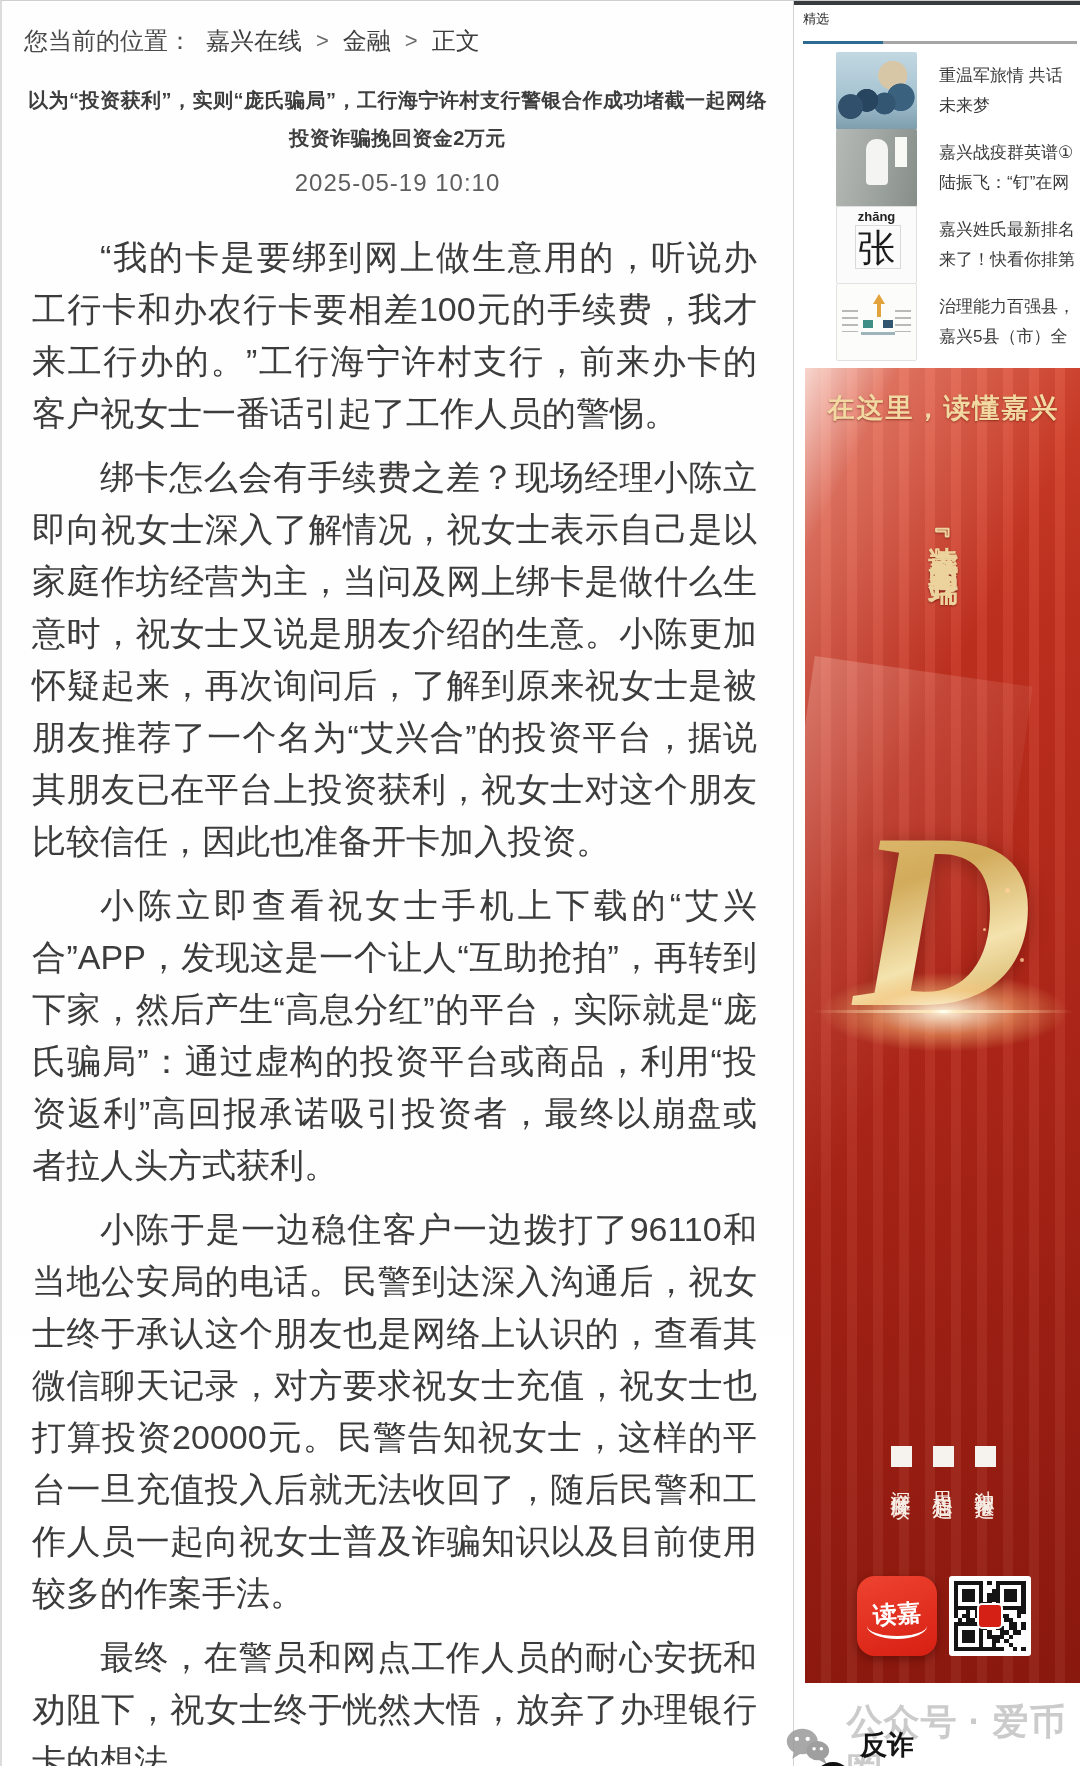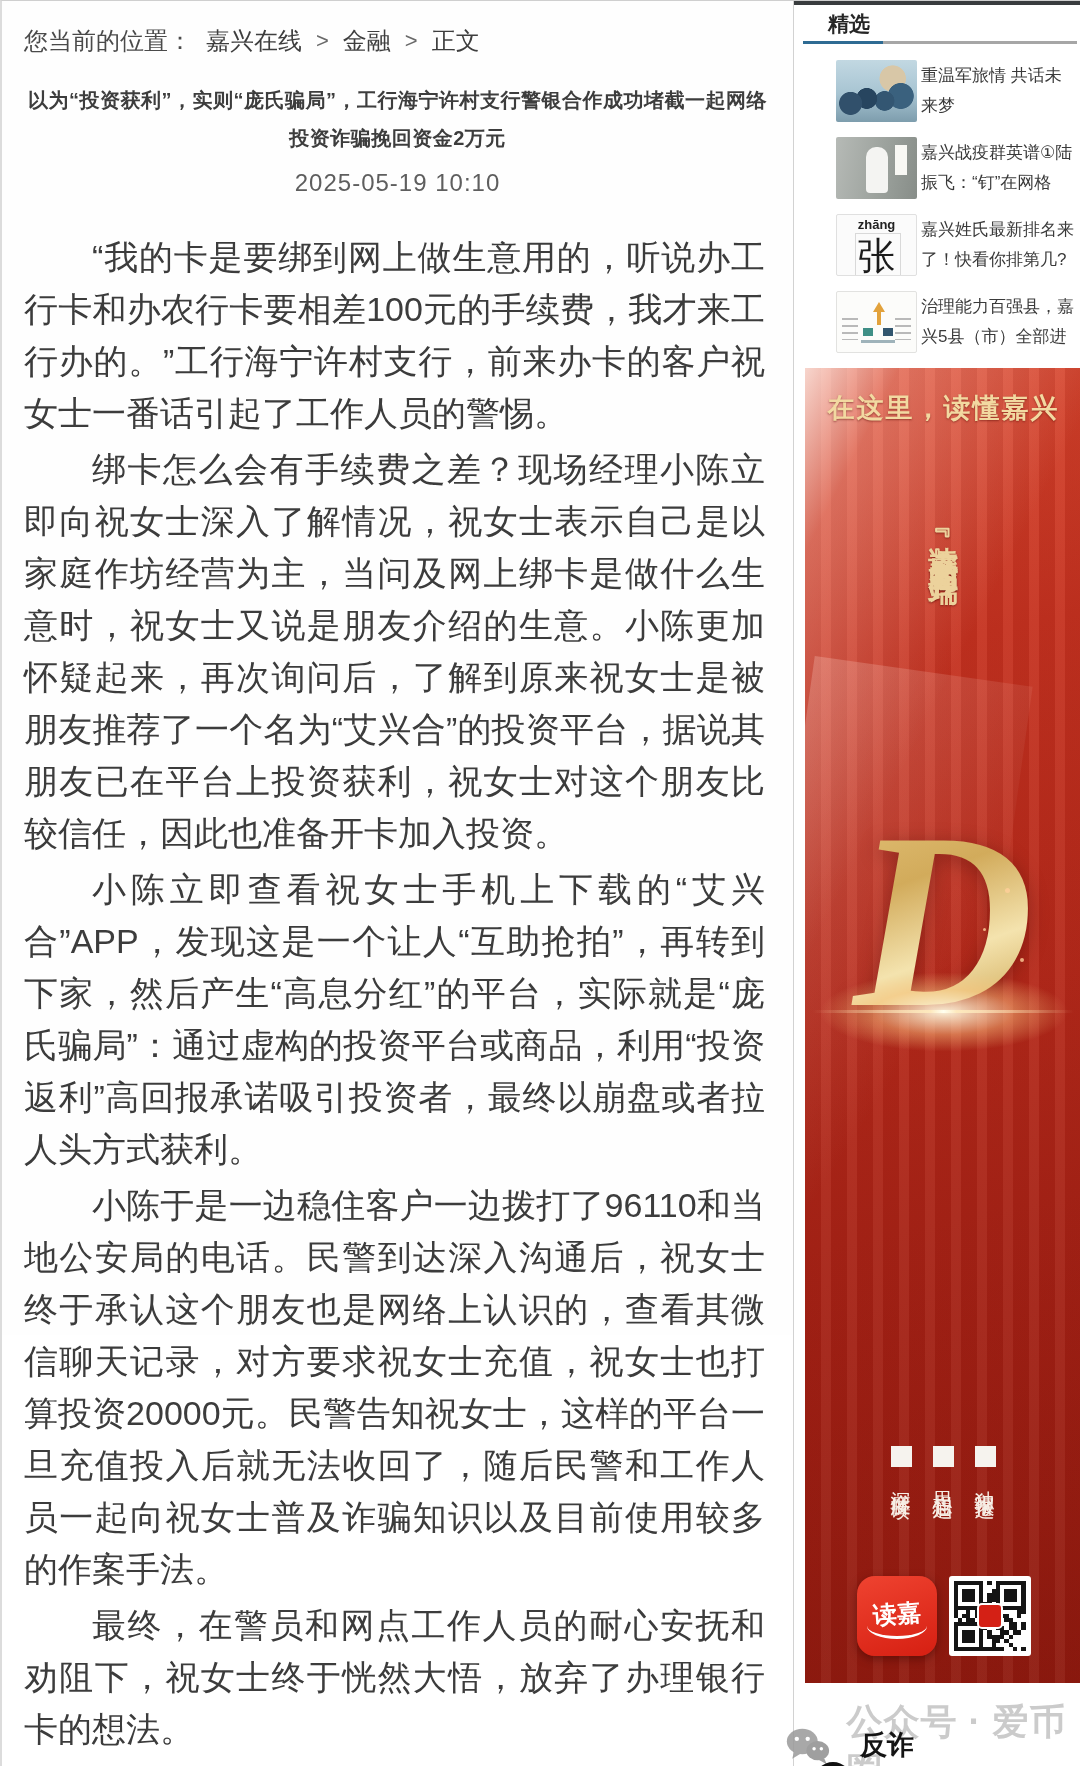--- a/index.html
+++ b/index.html
@@ -12,34 +12,34 @@
   .breadcrumb{display:flex;align-items:center;gap:14px;padding:24px 0 0 22px;
               font-size:24px;color:#4a4a4a;}
   .breadcrumb .crumb-label{color:#4a4a4a;}
   .breadcrumb .crumb-link{color:#3e3e3e;cursor:pointer;}
   .breadcrumb .sep{color:#6a6a6a;font-size:22px;}
   .article-title{margin:24px 26px 0 26px;text-align:center;font-size:20px;line-height:38px;
                  font-weight:bold;color:#3d3d3d;letter-spacing:.5px;}
   .article-date{margin-top:12px;text-align:center;font-size:24px;color:#5e5e5e;letter-spacing:1px;}
   .article-body{margin:34px 24px 0 18px;font-size:34px;line-height:52px;color:#3c3c3c;
                 text-align:justify;}
-  .article-body p{margin:4px;text-indent:2em;}
+  .article-body p{margin:12px;text-indent:2em;}
 
   
   .sidebar{position:absolute;left:791px;top:0;width:288px;height:1766px;background:#fff;
            border-left:1px solid #d2d2d2;box-sizing:border-box;}
   .sidebar::before{content:"";position:absolute;left:0;top:0;right:0;height:4px;background:#393c3e;}
-  .side-header{position:absolute;left:9px;top:9px;font-size:21px;font-weight:bold;color:#262626;margin-left:25px;}
+  .side-header{position:absolute;left:9px;top:9px;font-size:13px;font-weight:normal;color:#262626;}
   .side-rule{position:absolute;left:9px;top:40px;right:4px;height:3px;display:flex;}
   .side-rule .blue{width:80px;height:3px;background:#2e6b93;}
   .side-rule .gray{flex:1;height:3px;background:#a6a6a6;}
 
   .news-list{position:absolute;left:9px;top:58px;right:3px;}
-  .news-item{display:flex;gap:4px;align-items:center;height:63px;margin-bottom:14px;cursor:pointer;padding-left:33px;}
-  .thumb{width:81px;height:62px;flex:0 0 81px;border-radius:2px;position:relative;overflow:hidden;
+  .news-item{display:flex;gap:22px;align-items:center;height:63px;margin-bottom:14px;cursor:pointer;padding-left:33px;}
+  .thumb{width:81px;height:78px;flex:0 0 81px;border-radius:2px;position:relative;overflow:hidden;
          background:#dfe3e5;}
   .news-title{font-size:17px;line-height:30px;color:#3a3a3a;overflow:hidden;max-height:60px;}
 
   
   .thumb-military{background:
      radial-gradient(circle at 18% 70%, #31506b 0 14%, transparent 15%),
      radial-gradient(circle at 38% 62%, #27455f 0 16%, transparent 17%),
      radial-gradient(circle at 60% 66%, #335672 0 15%, transparent 16%),
      radial-gradient(circle at 80% 58%, #3a617e 0 17%, transparent 18%),
      radial-gradient(circle at 70% 30%, #d8c7a7 0 18%, transparent 19%),

